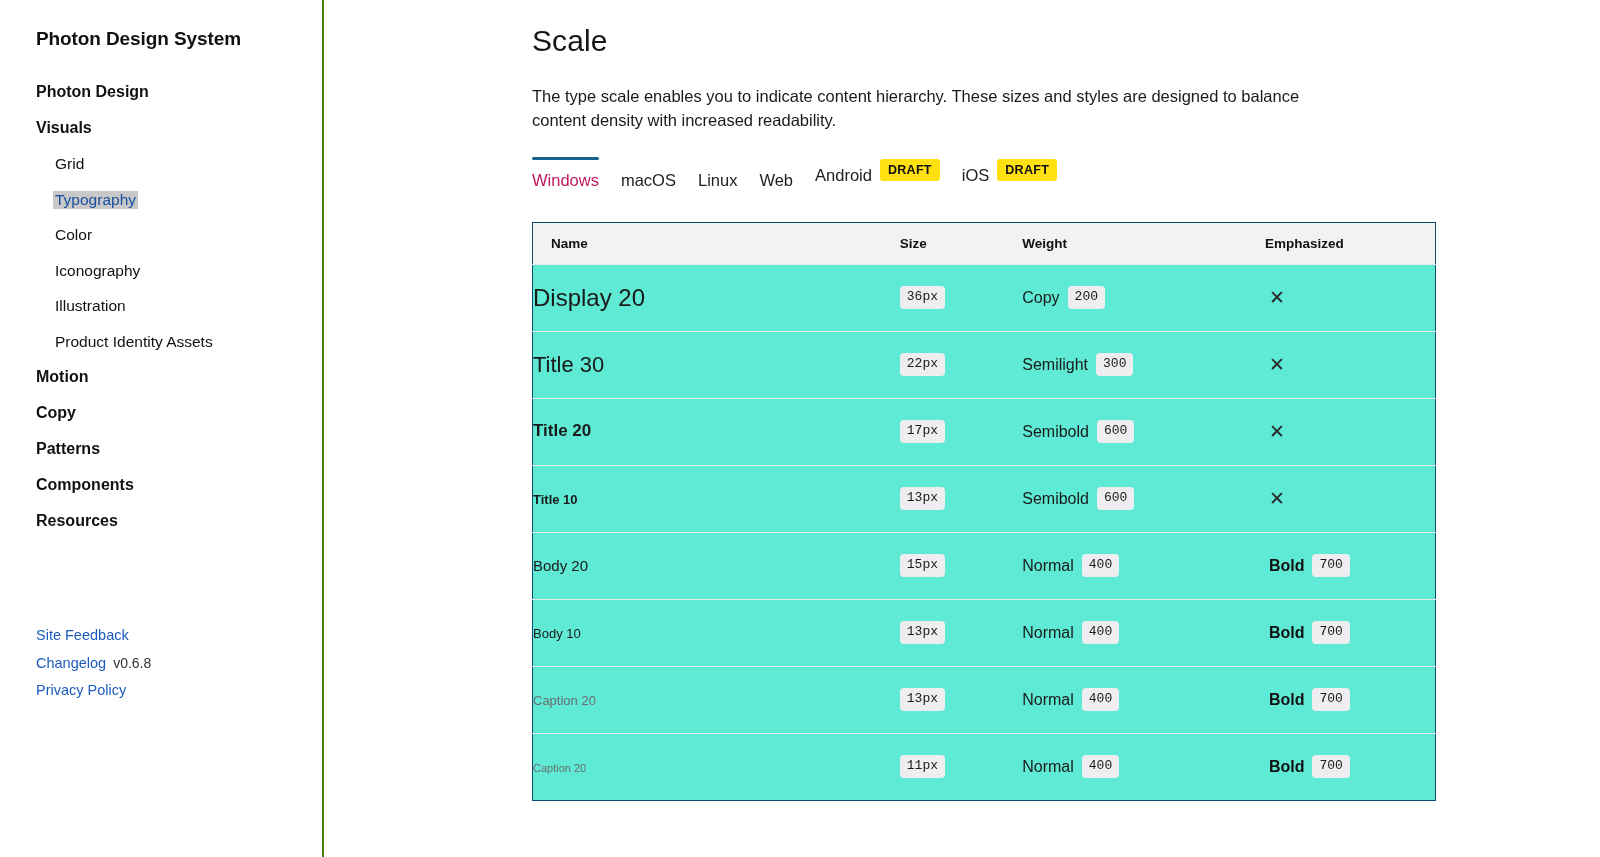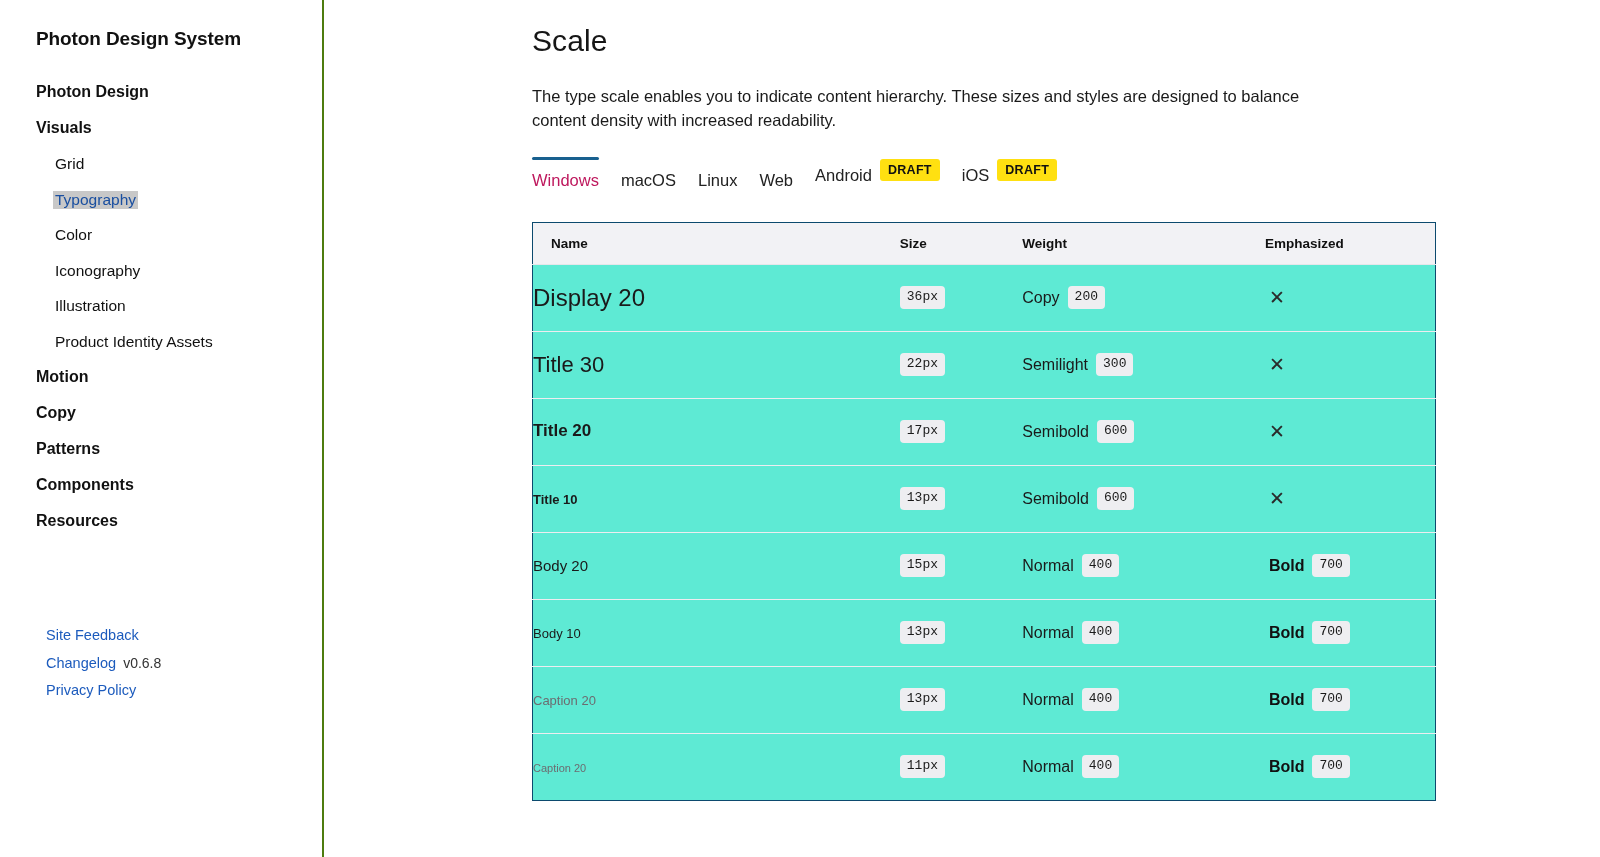--- a/index.html
+++ b/index.html
@@ -39,21 +39,20 @@
     background: #c8c8c8;
     color: #1a4fa0;
     padding: 1px 2px 2px 2px;
     margin: -1px -2px -2px -2px;
   }
 
   .footer-links {
     position: absolute;
     left: 36px;
     top: 628px;
-    margin-left: 10px;
   }
   .footer-row { margin-bottom: 13px; font-size: 14.5px; line-height: 1; }
   .flink { color: #1c5bbd; text-decoration: none; }
   .version { color: #333; font-size: 14px; margin-left: 7px; }
 
   
   .main {
     flex: 1;
     padding: 24px 0 0 208px;
     position: relative;

